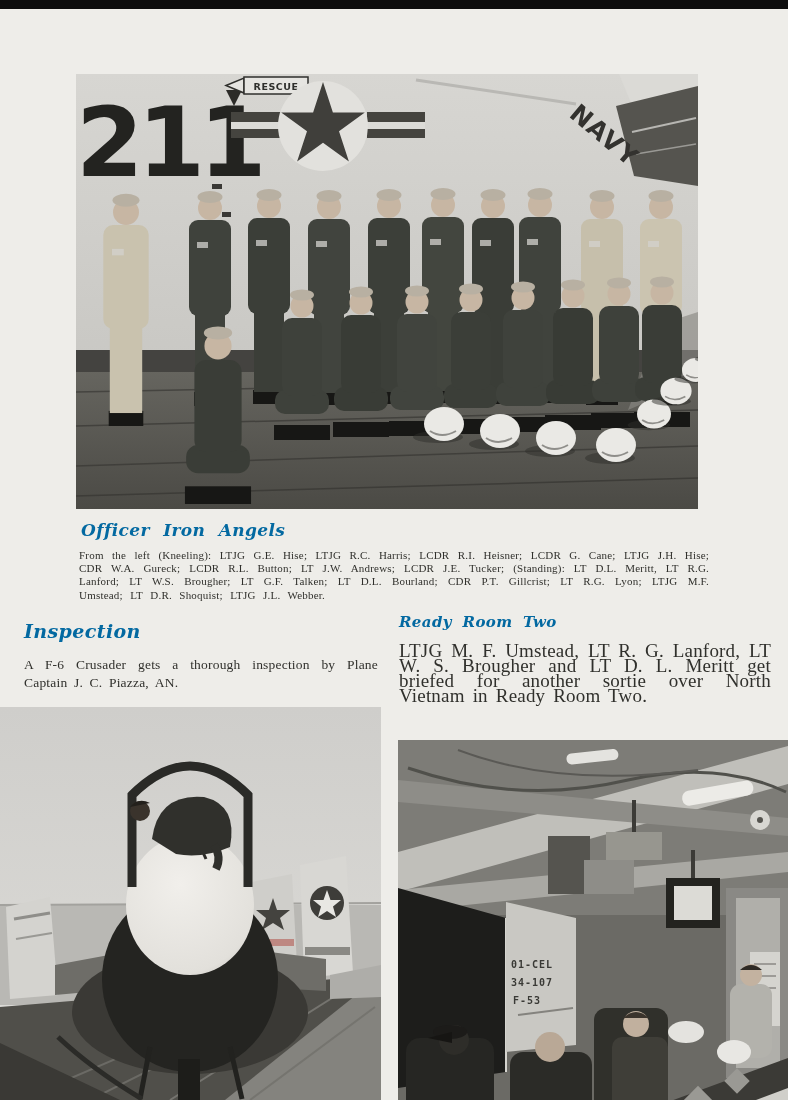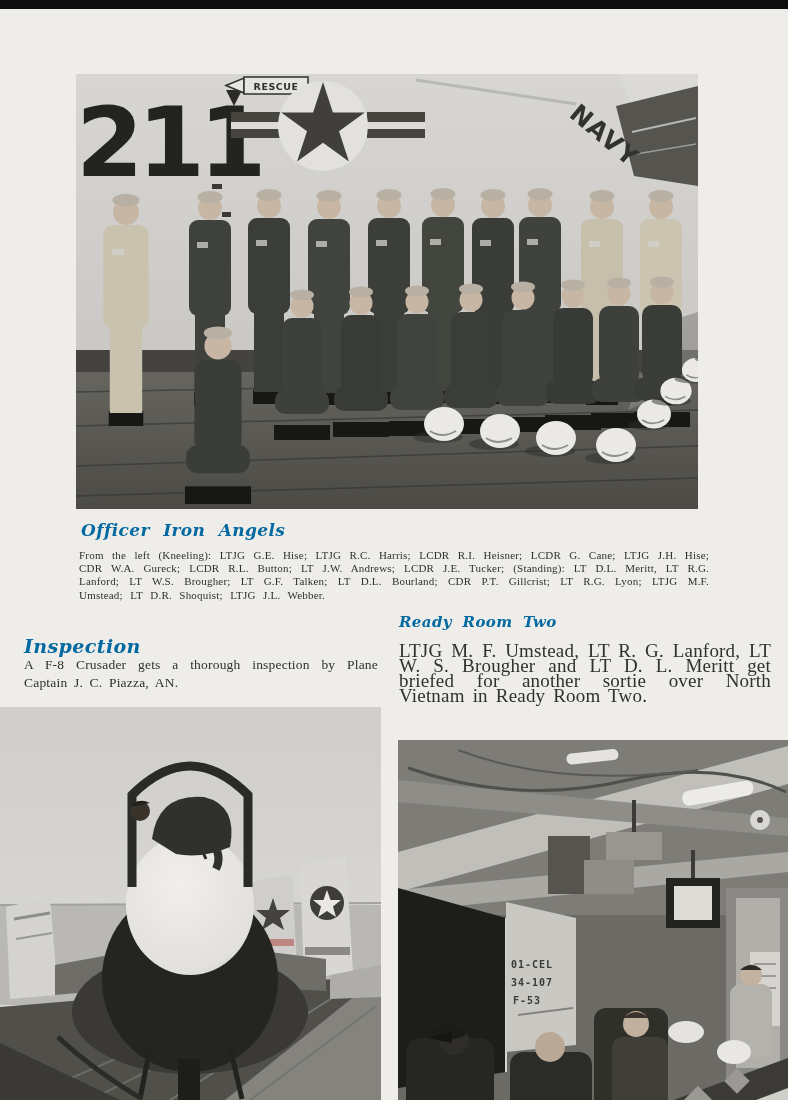--- a/index.html
+++ b/index.html
@@ -23,21 +23,21 @@
   #photo-right{left:398px;top:740px;width:390px;height:395px;}
 
   .caption-title{
     position:absolute;
     font-family:"DejaVu Serif", serif;
     font-style:italic;font-weight:bold;
     color:#0369a1;
     letter-spacing:.4px;
   }
   #oia-title{left:81px;top:520px;font-size:17px;word-spacing:7px;}
-  #insp-title{left:24px;top:635px;font-size:19px;}
+  #insp-title{left:24px;top:620px;font-size:19px;}
   #rrt-title{left:399px;top:613px;font-size:15px;word-spacing:5px;}
 
   .caption-body{
     position:absolute;
     text-align:justify;
     color:#30302c;
     font-family:Liberation Serif, serif;
   }
   #oia-caption{
     left:79px;top:549px;width:630px;
@@ -173,21 +173,21 @@
         <use href="#helm" transform="translate(638,277) scale(.62)"></use>
         <use href="#helm" transform="translate(653,261) scale(.55)"></use>
       </g>
     </svg>
   </div>
 
   <div class="caption-title" id="oia-title">Officer Iron Angels</div>
   <div class="caption-body" id="oia-caption">From the left (Kneeling): LTJG G.E. Hise; LTJG R.C. Harris; LCDR R.I. Heisner; LCDR G. Cane; LTJG J.H. Hise; CDR W.A. Gureck; LCDR R.L. Button; LT J.W. Andrews; LCDR J.E. Tucker; (Standing): LT D.L. Meritt, LT R.G. Lanford; LT W.S. Brougher; LT G.F. Talken; LT D.L. Bourland; CDR P.T. Gillcrist; LT R.G. Lyon; LTJG M.F. Umstead; LT D.R. Shoquist; LTJG J.L. Webber.</div>
 
   <div class="caption-title" id="insp-title">Inspection</div>
-  <div class="caption-body" id="insp-body">A F-8 Crusader gets a thorough inspection by Plane Captain J. C. Piazza, AN.</div>
+  <div class="caption-body" id="insp-body">A F-6 Crusader gets a thorough inspection by Plane Captain J. C. Piazza, AN.</div>
 
   <div class="caption-title" id="rrt-title">Ready Room Two</div>
   <div class="caption-body" id="rrt-body">LTJG M. F. Umstead, LT R. G. Lanford, LT W. S. Brougher and LT D. L. Meritt get briefed for another sortie over North Vietnam in Ready Room Two.</div>
 
   <div class="photo" id="photo-left">
     <svg width="381" height="393" viewBox="0 0 381 393" xmlns="http://www.w3.org/2000/svg">
       <defs>
         <linearGradient id="skyL" x1="0" y1="0" x2="0" y2="1">
           <stop offset="0" stop-color="#cfcecb"></stop>
             <stop offset="1" stop-color="#dddcd8"></stop>

